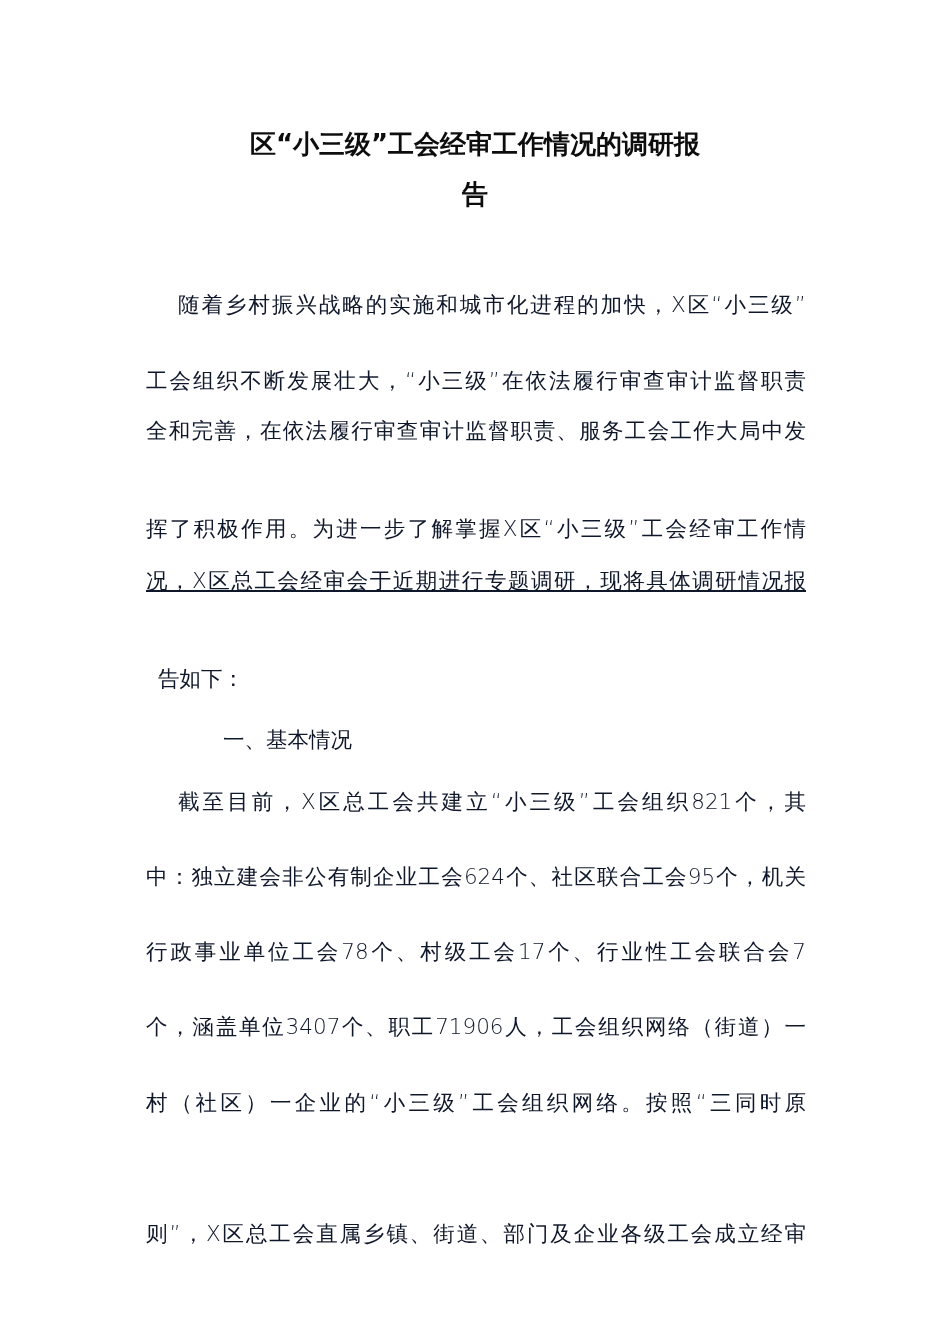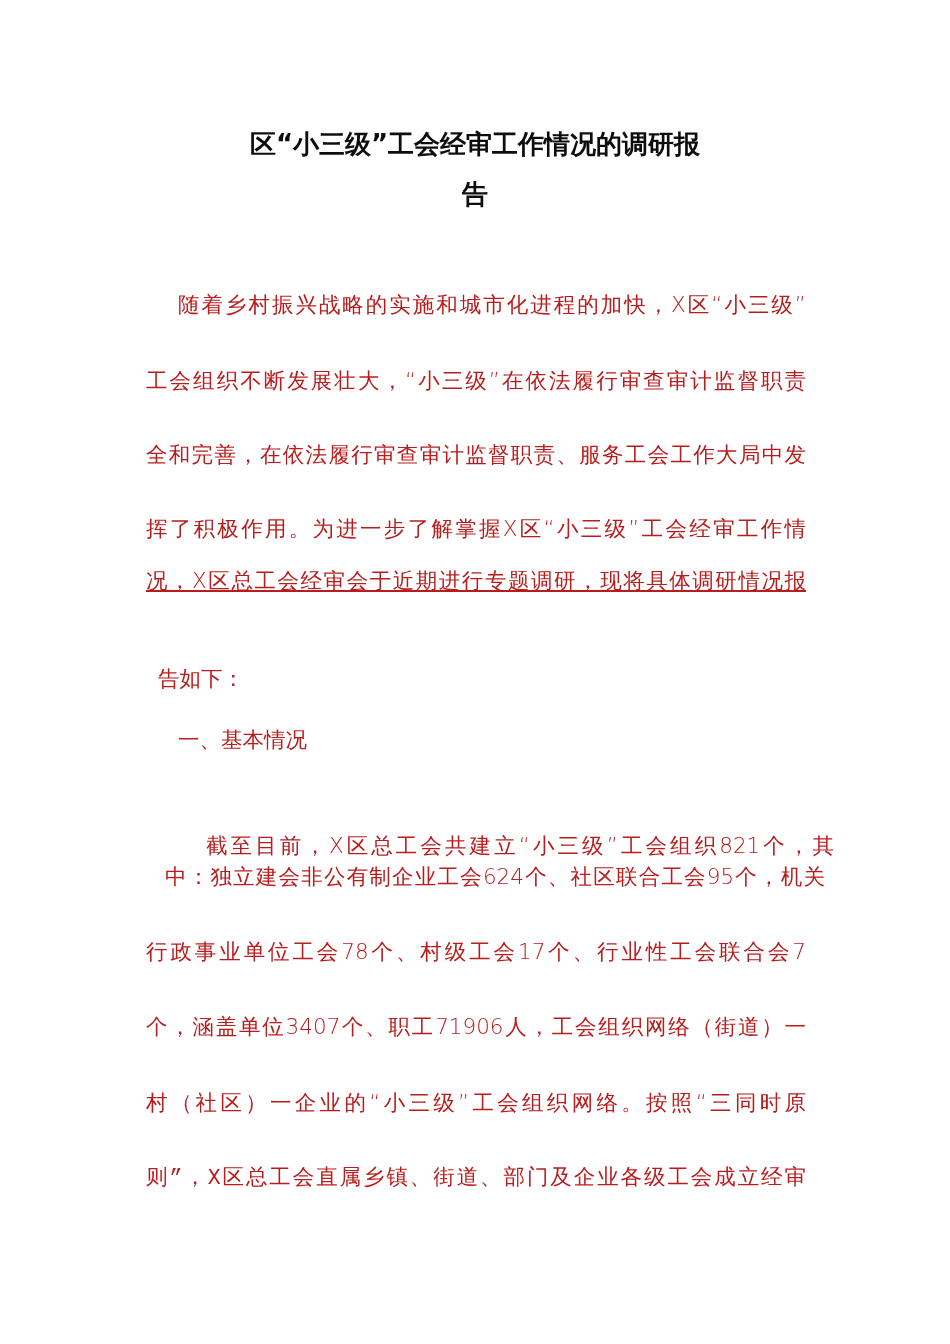--- a/index.html
+++ b/index.html
@@ -37,44 +37,44 @@
     }
     .title-line-1 { top: 117px; }
     .title-line-2 { top: 167px; }
     .line {
       position: absolute;
       left: 146px;
       width: 660px;
       font-size: 21.5px;
       line-height: 30px;
       white-space: nowrap;
-      color: #b91c1c;
+      color: #0f172a;
       text-align: justify;
       text-align-last: justify;
       font-family: "DejaVu Sans", "Liberation Sans", sans-serif;
       font-weight: 300;
     }
     .line.indent { left: 178px; width: 628px; }
     .line.short { text-align-last: left; }
   </style>
 </head>
 <body>
 
 <div class="page">
   <div class="title title-line-1">区“小三级”工会经审工作情况的调研报</div>
   <div class="title title-line-2">告</div>
 
   <div id="body-lines">
       <div class="line indent" style="top: 290px;">随着乡村振兴战略的实施和城市化进程的加快，X区“小三级”</div>
       <div class="line" style="top: 366px;">工会组织不断发展壮大，“小三级”在依法履行审查审计监督职责</div>
-      <div class="line" style="top: 440px;">全和完善，在依法履行审查审计监督职责、服务工会工作大局中发</div>
+      <div class="line" style="top: 416px;">全和完善，在依法履行审查审计监督职责、服务工会工作大局中发</div>
       <div class="line" style="top: 514px;">挥了积极作用。为进一步了解掌握X区“小三级”工会经审工作情</div>
       <div class="line" style="top: 566px; text-decoration: underline;">况，X区总工会经审会于近期进行专题调研，现将具体调研情况报</div>
       <div class="line short" style="top: 664px; margin-left: 12px;">告如下：</div>
-      <div class="line indent short" style="top: 725px;">一、基本情况</div>
-      <div class="line indent" style="top: 831px; margin-left: 28px;">截至目前，X区总工会共建立“小三级”工会组织821个，其</div>
-      <div class="line" style="top: 862px; margin-left: 19px;">中：独立建会非公有制企业工会624个、社区联合工会95个，机关</div>
+      <div class="line indent short" style="top: 725px; margin-left: 45px;">一、基本情况</div>
+      <div class="line indent" style="top: 787px;">截至目前，X区总工会共建立“小三级”工会组织821个，其</div>
+      <div class="line" style="top: 862px;">中：独立建会非公有制企业工会624个、社区联合工会95个，机关</div>
       <div class="line" style="top: 937px;">行政事业单位工会78个、村级工会17个、行业性工会联合会7</div>
       <div class="line" style="top: 1012px;">个，涵盖单位3407个、职工71906人，工会组织网络（街道）一</div>
       <div class="line" style="top: 1088px;">村（社区）一企业的“小三级”工会组织网络。按照“三同时原</div>
-      <div class="line" style="top: 1163px; font-family: Liberation Mono, monospace;">则”，X区总工会直属乡镇、街道、部门及企业各级工会成立经审</div>
+      <div class="line" style="top: 1219px;">则”，X区总工会直属乡镇、街道、部门及企业各级工会成立经审</div>
     </div>
 </div>
 
 </body></html>

